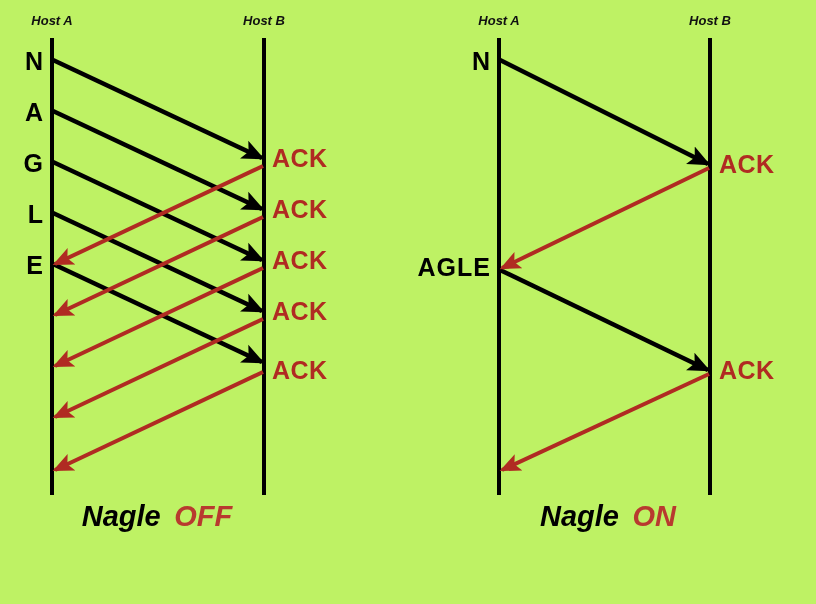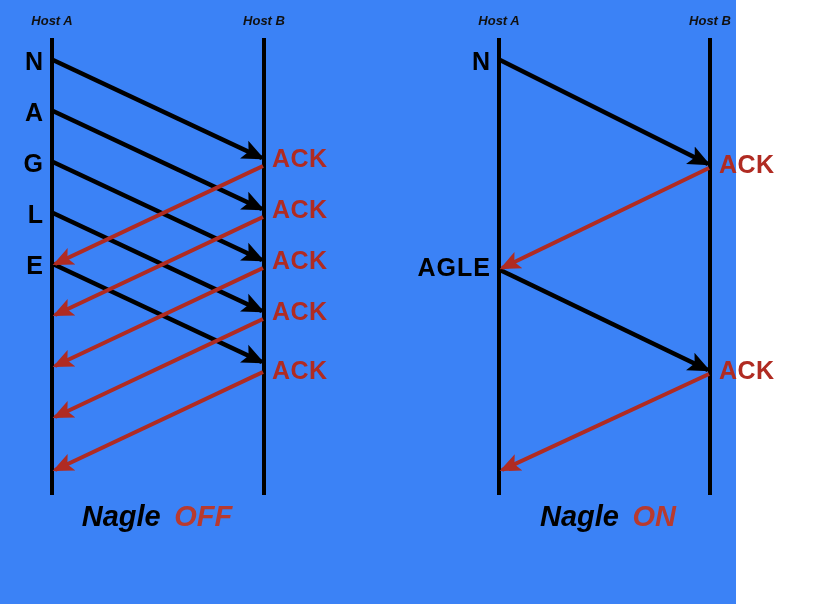--- a/index.html
+++ b/index.html
@@ -8,23 +8,23 @@
     background: #ffffff;
   }
   body {
     width: 816px;
     height: 604px;
     font-family: "Liberation Sans", sans-serif;
     overflow: hidden;
   }
   #diagram-root {
     position: relative;
-    width: 736px;
+    width: 816px;
     height: 604px;
-    background: #3b82f6;
+    background: #bef264;
   }
   svg#diagram-svg {
     position: absolute;
     top: 0;
     left: 0;
     width: 816px;
     height: 604px;
     display: block;
   }
   .host-label {

